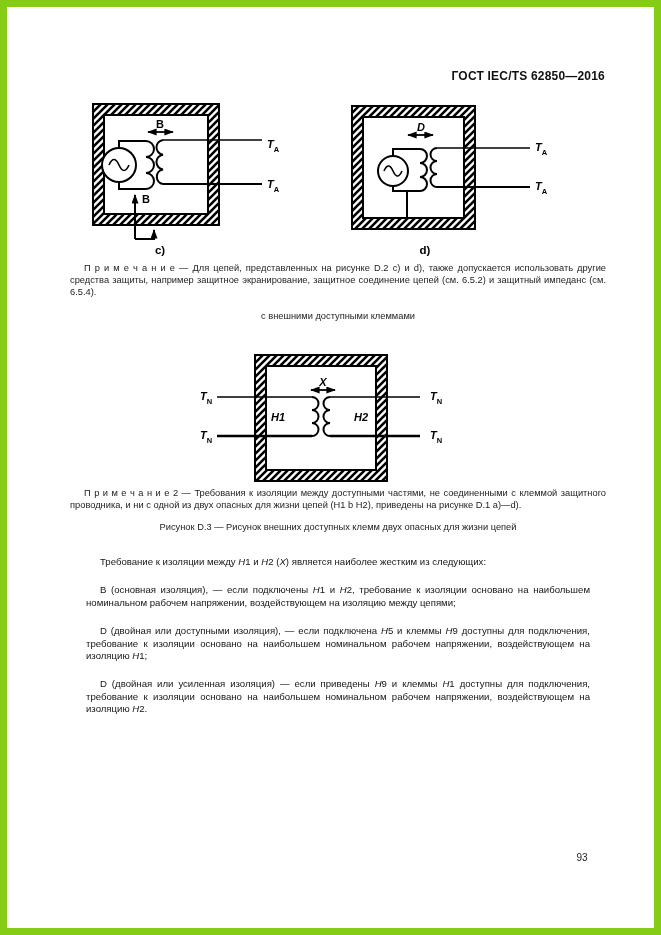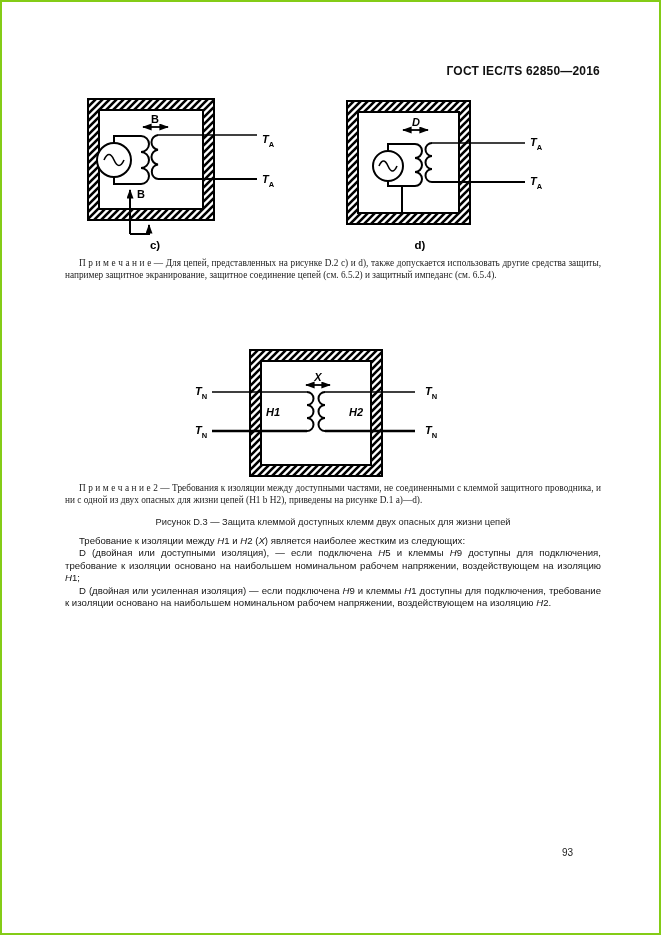--- a/index.html
+++ b/index.html
@@ -1,31 +1,31 @@
 <!DOCTYPE html>
 <html><head>
 <meta charset="utf-8">
 <style>
   html,body{margin:0;padding:0;background:#ffffff;}
   #page{position:relative;width:661px;height:935px;background:#ffffff;
         font-family:"Liberation Sans",sans-serif;color:#1a1a1a;
-        border:2px solid #84cc16;box-sizing:border-box;overflow:hidden;}
+        border:7px solid #84cc16;box-sizing:border-box;overflow:hidden;}
   .abs{position:absolute;}
   #doc-header{top:62px;left:0;width:598px;text-align:right;
               font-size:12px;font-weight:bold;letter-spacing:.2px;color:#111;}
   .note{left:63px;width:536px;font-size:9.3px;line-height:11.9px;
-        text-align:justify;color:#1c1c1c;font-family:Liberation Serif, serif;}
+        text-align:justify;color:#1c1c1c;}
   .note .ind, .para{text-indent:14px;}
   .caption{left:63px;width:536px;font-size:9.3px;line-height:12.5px;
            text-align:center;color:#1c1c1c;}
   #body-text{left:63px;top:533px;width:536px;font-size:9.6px;
              line-height:12.4px;text-align:justify;color:#141414;}
-  #body-text p{margin:0;text-indent:14px;}
+  #body-text p{margin:16px;text-indent:14px;}
   .it{font-style:italic;}
-  #page-num{left:560px;top:845px;width:30px;font-size:10px;color:#222;}
+  #page-num{left:560px;top:845px;width:30px;text-align:center;font-size:10px;color:#222;}
   svg{display:block;}
   svg text{font-family:"Liberation Sans",sans-serif;fill:#000;}
   .lbl-b{font-size:11px;font-weight:bold;}
   .lbl-it{font-size:11px;font-weight:bold;font-style:italic;}
   .lbl-sub{font-size:11.5px;font-weight:bold;}
   .term-main{font-size:11px;font-weight:bold;font-style:italic;}
   .term-sub{font-size:7.5px;font-weight:bold;}
   .wire{stroke:#000;fill:none;}
 </style>
 </head>
@@ -88,20 +88,21 @@
     <text x="198" y="51"><tspan class="term-main">T</tspan><tspan class="term-sub" dy="3.5">A</tspan></text>
     <text x="198" y="90"><tspan class="term-main">T</tspan><tspan class="term-sub" dy="3.5">A</tspan></text>
     <text class="lbl-sub" x="88" y="154" text-anchor="middle">d)</text>
   </svg>
 
   <div class="abs note" style="top:256px">
     <div class="ind">П р и м е ч а н и е   — Для цепей, представленных на рисунке D.2 c) и d), также допускается использовать другие средства защиты, например защитное экранирование, защитное соединение цепей (см. 6.5.2) и защитный импеданс (см. 6.5.4).</div>
   </div>
 
   <div class="abs caption" style="top:303px">
+    <div>с внешними доступными клеммами</div>
   </div>
 
   <svg class="abs" style="left:180px;top:340px" width="300" height="145">
     <rect x="68" y="8" width="132" height="126" fill="url(#hatch)" stroke="#000" stroke-width="2"></rect>
     <rect x="79" y="19" width="110" height="104" fill="#fff" stroke="#000" stroke-width="2"></rect>
     <path class="wire" d="M30,50 H125 M143,50 H233" stroke-width="1.5"></path>
     <path class="wire" d="M30,89 H125 M143,89 H233" stroke-width="2.3"></path>
     <path class="wire" d="M125,50 A6.5,6.5 0 0 1 125,63 A6.5,6.5 0 0 1 125,76 A6.5,6.5 0 0 1 125,89" stroke-width="2"></path>
     <path class="wire" d="M143,50 A6.5,6.5 0 0 0 143,63 A6.5,6.5 0 0 0 143,76 A6.5,6.5 0 0 0 143,89" stroke-width="2"></path>
     <line x1="124" y1="43" x2="148" y2="43" stroke="#000" stroke-width="1.8" marker-start="url(#ah)" marker-end="url(#ah)"></line>
@@ -111,23 +112,24 @@
     <text x="13" y="53"><tspan class="term-main">T</tspan><tspan class="term-sub" dy="3.5">N</tspan></text>
     <text x="13" y="92"><tspan class="term-main">T</tspan><tspan class="term-sub" dy="3.5">N</tspan></text>
     <text x="243" y="53"><tspan class="term-main">T</tspan><tspan class="term-sub" dy="3.5">N</tspan></text>
     <text x="243" y="92"><tspan class="term-main">T</tspan><tspan class="term-sub" dy="3.5">N</tspan></text>
   </svg>
 
   <div class="abs note" style="top:481px">
     <div class="ind">П р и м е ч а н и е   2 — Требования к изоляции между доступными частями, не соединенными с клеммой защитного проводника, и ни с одной из двух опасных для жизни цепей (H1 b H2), приведены на рисунке D.1 a)—d).</div>
   </div>
 
-  <div class="abs caption" style="top:514px">Рисунок D.3 — Защита клеммой доступных клемм двух опасных для жизни цепей</div>
+  <div class="abs caption" style="top:514px">Рисунок D.3 — Рисунок внешних доступных клемм двух опасных для жизни цепей</div>
 
   <div id="body-text" class="abs">
     <p><span>Требование к изоляции между </span><span class="it">H</span><span>1 и </span><span class="it">H</span><span>2 (</span><span class="it">X</span><span>) является наиболее жестким из следующих:</span></p>
+    <p><span>В (основная изоляция), — если подключены </span><span class="it">H</span><span>1 и </span><span class="it">H</span><span>2, требование к изоляции основано на наибольшем номинальном рабочем напряжении, воздействующем на изоляцию между цепями;</span></p>
     <p><span>D (двойная или доступными изоляция), — если подключена </span><span class="it">H</span><span>5 и клеммы </span><span class="it">H</span><span>9 доступны для подключения, требование к изоляции основано на наибольшем номинальном рабочем напряжении, воздействующем на изоляцию </span><span class="it">H</span><span>1;</span></p>
-    <p><span>D (двойная или усиленная изоляция) — если подключена </span><span class="it">H</span><span>9 и клеммы </span><span class="it">H</span><span>1 доступны для подключения, требование к изоляции основано на наибольшем номинальном рабочем напряжении, воздействующем на изоляцию </span><span class="it">H</span><span>2.</span></p>
+    <p><span>D (двойная или усиленная изоляция) — если приведены </span><span class="it">H</span><span>9 и клеммы </span><span class="it">H</span><span>1 доступны для подключения, требование к изоляции основано на наибольшем номинальном рабочем напряжении, воздействующем на изоляцию </span><span class="it">H</span><span>2.</span></p>
   </div>
 
   <div id="page-num" class="abs">93</div>
 
 </div>
 
 </body></html>

